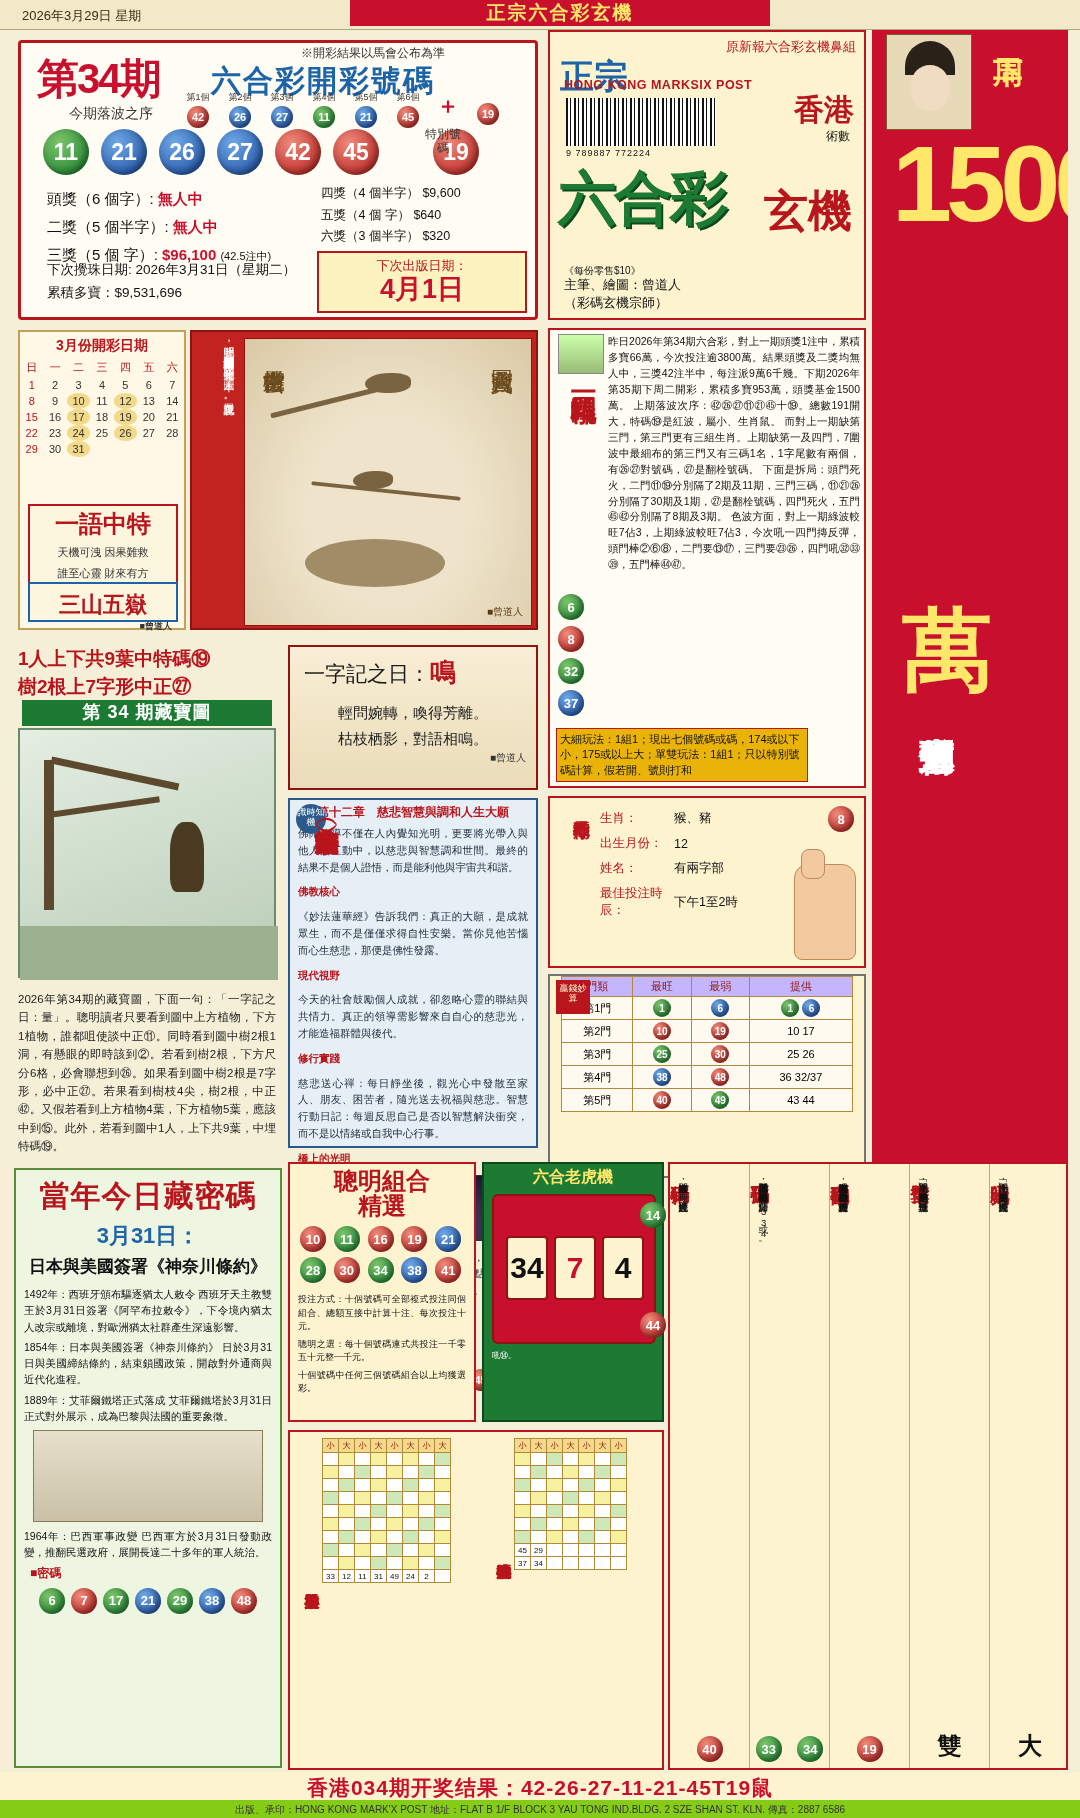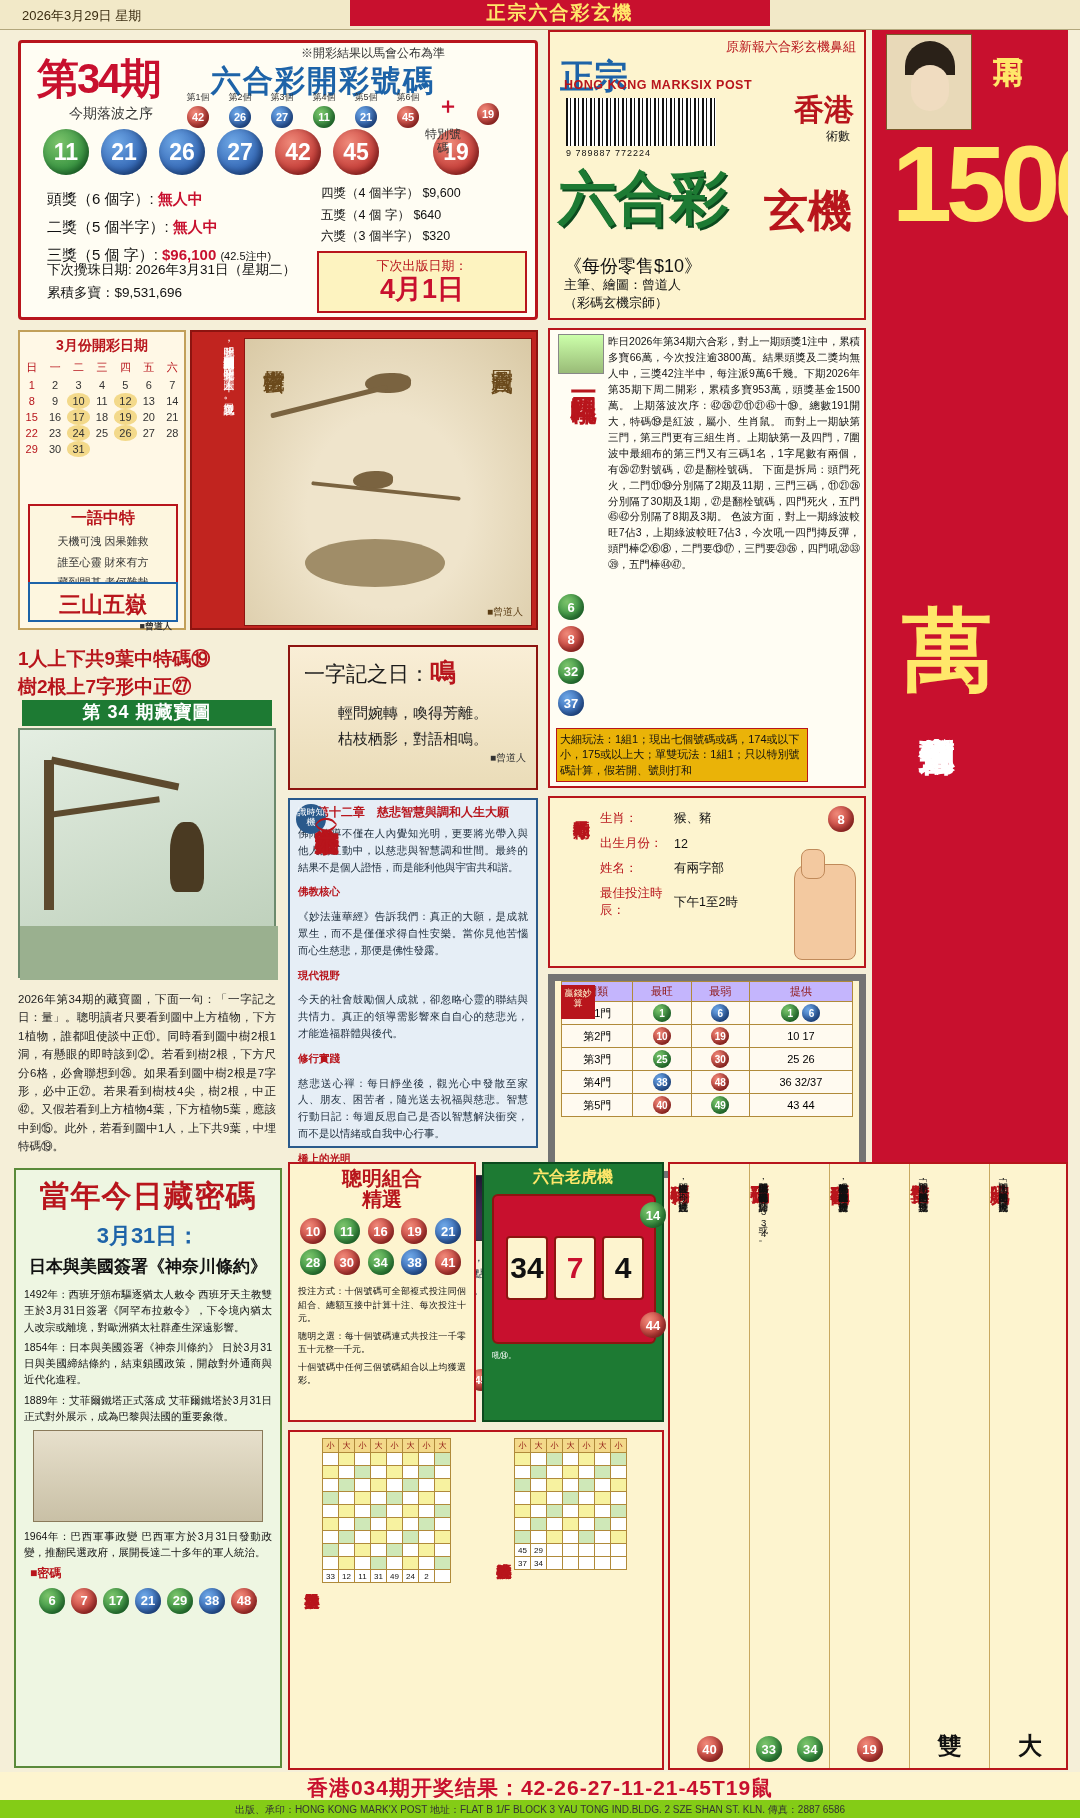--- a/index.html
+++ b/index.html
@@ -79,21 +79,21 @@
   .calbox h4 { margin:5px 0 3px; text-align:center; font-size:14px; color:#b8151c; }
   table.cal { width:100%; border-collapse:collapse; font-size:11px; }
   table.cal th { color:#b8151c; font-weight:normal; padding:2px 0; }
   table.cal td { text-align:center; padding:2px 0; color:#333; }
   table.cal td.sun { color:#b8151c; }
   table.cal td.mark { background:#f3d98a; border-radius:50%; }
   .yiyu {
     position:absolute; left:8px; top:172px; width:150px;
     border:2px solid #b8151c; background:#fdf6df; text-align:center;
   }
-  .yiyu .t { font-size:16px; color:#b8151c; font-weight:bold; padding:2px 0; }
+  .yiyu .t { font-size:24px; color:#b8151c; font-weight:bold; padding:2px 0; }
   .yiyu .p { font-size:11px; color:#333; line-height:1.5; padding:2px 4px; }
   .sanshan {
     position:absolute; left:8px; top:250px; width:150px; height:40px;
     border:2px solid #1d63a8; background:#fdf6df; color:#b8151c;
     font-size:22px; font-weight:bold; text-align:center; padding-top:6px;
   }
   .sanshan small { font-size:9px; color:#333; display:block; text-align:right; padding-right:4px; }
 
   
   .scrollpanel {
@@ -181,21 +181,21 @@
   .barcode-num { position:absolute; left:16px; top:116px; font-size:9px; color:#111; letter-spacing:1px; }
   .mh-eng { position:absolute; left:14px; top:46px; font-size:12.5px; color:#b8151c; font-weight:bold; letter-spacing:.5px; }
   .mh-hk {
     position:absolute; right:10px; top:58px; font-size:30px; color:#b8151c; font-weight:bold;
   }
   .mh-big {
     position:absolute; left:8px; top:128px; font-size:58px; color:#1d7a33; font-weight:bold;
     letter-spacing:-2px; text-shadow:2px 2px 0 #0c4a1e;
   }
   .mh-xj { position:absolute; right:12px; top:150px; font-size:44px; color:#b8151c; font-weight:bold; }
-  .mh-sub { position:absolute; left:14px; bottom:40px; font-size:18px; color:#111; }
+  .mh-sub { position:absolute; left:14px; bottom:40px; font-size:10px; color:#111; }
   .mh-sub2 { position:absolute; left:14px; bottom:6px; font-size:13px; color:#111; line-height:1.4; }
 
   
   .vbanner {
     position:absolute; left:872px; top:30px; width:196px; height:1148px;
     background:#c8102e; overflow:hidden;
   }
   .portrait {
     position:absolute; left:14px; top:4px; width:86px; height:96px;
     background:#e8d9b8; border:1px solid #7a5a2a;
@@ -257,21 +257,21 @@
     background:#f3c9a0; border-radius:14px 14px 8px 8px; border:1px solid #c08a5a;
   }
   .thumb:after { content:""; position:absolute; left:6px; top:-16px; width:22px; height:28px; background:#f3c9a0; border:1px solid #c08a5a; border-radius:8px; }
   .f-ball {
     position:absolute; right:10px; top:8px; width:26px; height:26px; font-size:13px;
   }
 
   
   .tenbox {
     position:absolute; left:548px; top:974px; width:318px; height:204px;
-    background:#fdf4cf; border:7px solid #737373;
+    background:#fdf4cf; border:2px solid #737373;
   }
   .tenbox .hd { font-size:17px; color:#b8151c; font-weight:bold; text-align:center; padding:4px 0 2px; }
   .tenbox .seal { position:absolute; left:6px; top:4px; width:34px; height:34px; background:#b8151c; color:#fdf4cf; font-size:9px; text-align:center; line-height:1.1; padding-top:4px; }
   .tenbox table { width:292px; margin:0 auto; border-collapse:collapse; font-size:11px; }
   .tenbox th { background:#c4b5fd; border:1px solid #b08a3a; color:#8d1410; padding:2px; font-weight:normal; }
   .tenbox td { border:1px solid #b08a3a; text-align:center; padding:2px; background:#fffaf0; }
   .tenbox .mini { width:18px; height:18px; font-size:10px; display:inline-flex; }
   .tenbox .sidelbl { position:absolute; left:6px; top:96px; width:32px; font-size:15px; color:#b8151c; font-weight:bold; line-height:1.1; }
 
   
@@ -289,21 +289,21 @@
   }
   .codebox .ballrow { display:flex; gap:6px; justify-content:center; align-items:center; padding:6px 0 0; }
   .codebox .ballrow .ball { width:26px; height:26px; font-size:13px; }
   .codebox .mm { font-size:12px; color:#b8151c; font-weight:bold; padding-left:14px; }
 
   
   .combos {
     position:absolute; left:288px; top:1162px; width:188px; height:260px;
     background:#fdf4cf; border:2px solid #b8151c;
   }
-  .combos .hd { font-size:20px; color:#b8151c; font-weight:bold; text-align:center; padding:4px 0 0; line-height:1.05; }
+  .combos .hd { font-size:24px; color:#b8151c; font-weight:bold; text-align:center; padding:4px 0 0; line-height:1.05; }
   .combos .grid { display:grid; grid-template-columns:repeat(5,1fr); gap:5px; padding:8px 10px; }
   .combos .grid .ball { width:26px; height:26px; font-size:13px; }
   .combos .txt { font-size:9px; color:#111; line-height:1.5; padding:2px 8px; text-align:justify; }
 
   
   .slot {
     position:absolute; left:482px; top:1162px; width:182px; height:260px;
     background:#1d7a33; border:2px solid #0c4a1e;
   }
   .slot .hd { font-size:16px; color:#ffe76a; font-weight:bold; text-align:center; padding:3px 0; }

